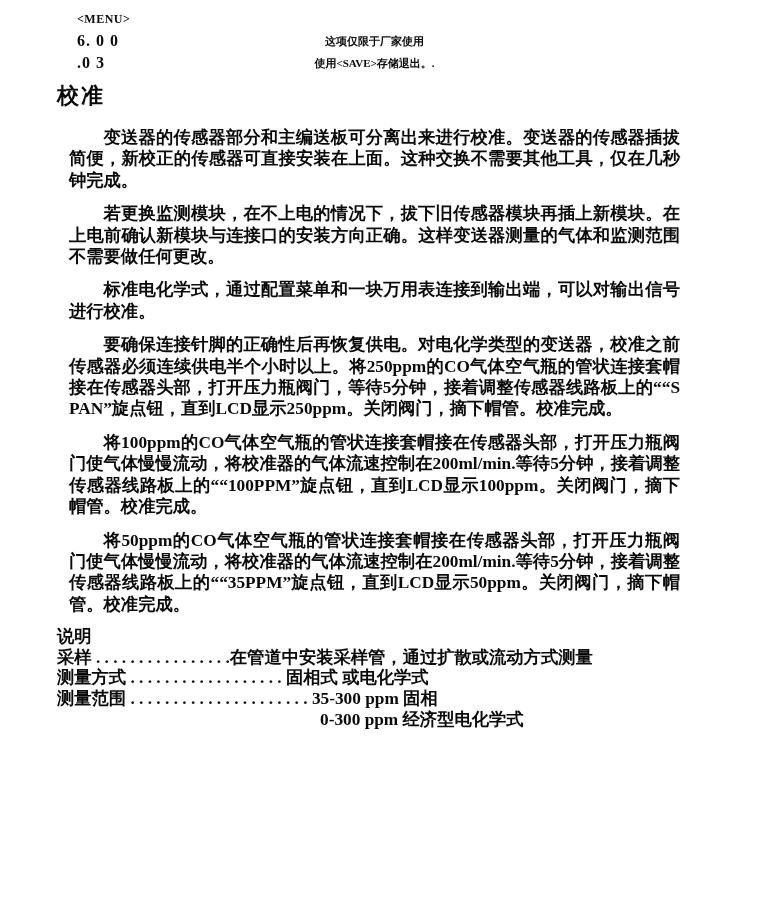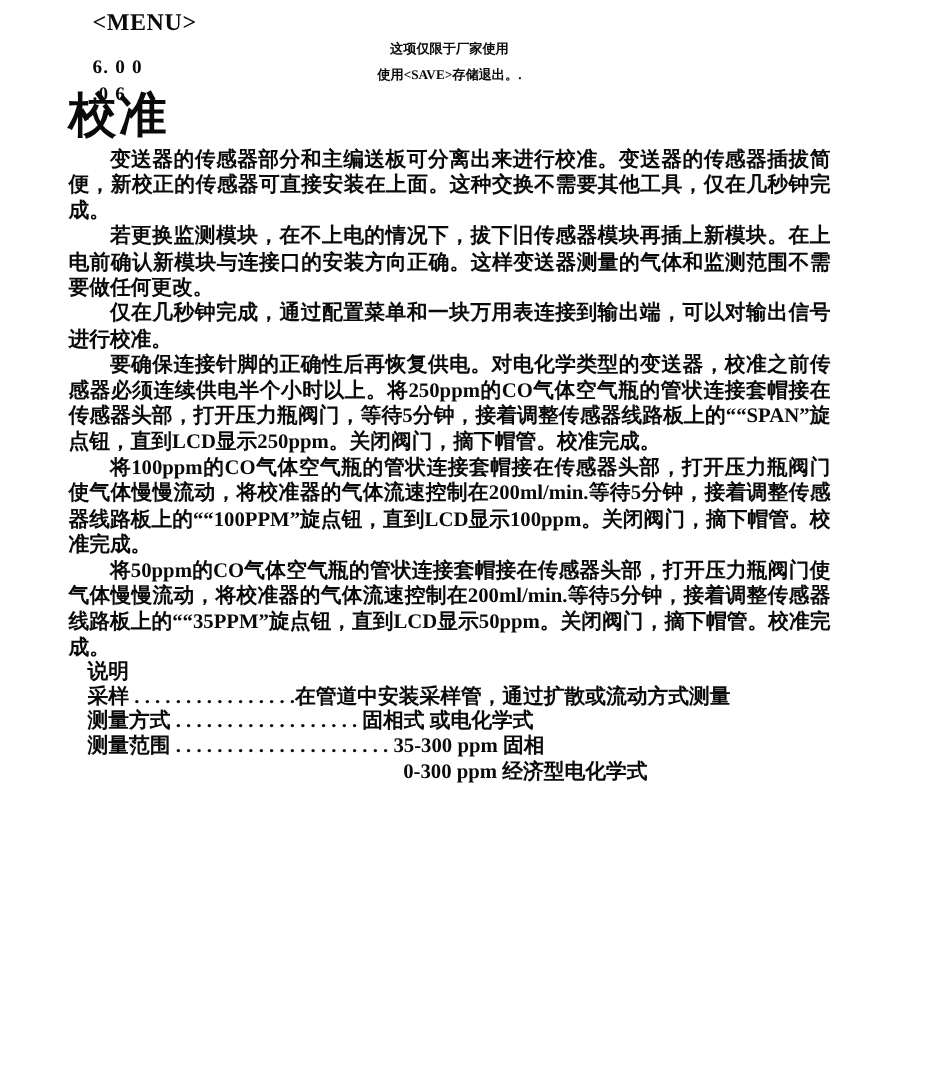--- a/index.html
+++ b/index.html
@@ -16,91 +16,90 @@
     color: #0a0a0a;
     -webkit-font-smoothing: antialiased;
   }
   .page {
     box-sizing: border-box;
     width: 780px;
     min-height: 899px;
     padding: 8px 88px 6px 57px; 
   }
   .menu-line {
-    font-size: 20px;
+    font-size: 12px;
     line-height: 22px;
     padding-left: 20px;
     letter-spacing: 0.5px;
   }
   .hrow {
     position: relative;
     font-size: 16px;
     line-height: 22px;
     height: 22px;
   }
   .hleft {
     position: absolute;
     left: 20px;
-    top: 16px;
+    top: 0;
     letter-spacing: 1px;
   }
   .hcenter {
     display: block;
     text-align: center;
     font-size: 11px;
   }
   h1.doc-title {
-    font-size: 40px;
+    font-size: 22px;
     line-height: 38px;
     margin: 3px 0 7px 0;
     letter-spacing: 2px;
   }
   p.body-par {
-    margin: 0;
+    margin: 12px;
     font-size: 17.3px;
     line-height: 21.4px;
     text-align: justify;
     text-indent: 2em;
     word-break: break-all;
   }
   .spec-section {
     margin-top: 0;
   }
   .spec-line {
     font-size: 17.3px;
     line-height: 20.6px;
     white-space: nowrap;
-    margin-left: 16px;
   }
   .spec-line.indent {
     padding-left: 263px;
   }
 </style>
 </head>
 <body>
 
 <div class="page">
 
   <div class="menu-line">&lt;MENU&gt;</div>
 
   <div class="hrow">
     <span class="hleft">6. 0 0</span>
     <span class="hcenter">这项仅限于厂家使用</span>
   </div>
 
   <div class="hrow">
-    <span class="hleft">.0 6</span>
+    <span class="hleft">.0 3</span>
     <span class="hcenter">使用&lt;SAVE&gt;存储退出。.</span>
   </div>
 
   <h1 class="doc-title">校准</h1>
 
   <p class="body-par">变送器的传感器部分和主编送板可分离出来进行校准。变送器的传感器插拔简便，新校正的传感器可直接安装在上面。这种交换不需要其他工具，仅在几秒钟完成。</p>
   <p class="body-par">若更换监测模块，在不上电的情况下，拔下旧传感器模块再插上新模块。在上电前确认新模块与连接口的安装方向正确。这样变送器测量的气体和监测范围不需要做任何更改。</p>
-  <p class="body-par">仅在几秒钟完成，通过配置菜单和一块万用表连接到输出端，可以对输出信号进行校准。</p>
+  <p class="body-par">标准电化学式，通过配置菜单和一块万用表连接到输出端，可以对输出信号进行校准。</p>
   <p class="body-par">要确保连接针脚的正确性后再恢复供电。对电化学类型的变送器，校准之前传感器必须连续供电半个小时以上。将250ppm的CO气体空气瓶的管状连接套帽接在传感器头部，打开压力瓶阀门，等待5分钟，接着调整传感器线路板上的““SPAN”旋点钮，直到LCD显示250ppm。关闭阀门，摘下帽管。校准完成。</p>
   <p class="body-par">将100ppm的CO气体空气瓶的管状连接套帽接在传感器头部，打开压力瓶阀门使气体慢慢流动，将校准器的气体流速控制在200ml/min.等待5分钟，接着调整传感器线路板上的““100PPM”旋点钮，直到LCD显示100ppm。关闭阀门，摘下帽管。校准完成。</p>
   <p class="body-par">将50ppm的CO气体空气瓶的管状连接套帽接在传感器头部，打开压力瓶阀门使气体慢慢流动，将校准器的气体流速控制在200ml/min.等待5分钟，接着调整传感器线路板上的““35PPM”旋点钮，直到LCD显示50ppm。关闭阀门，摘下帽管。校准完成。</p>
 
   <div class="spec-section">
     <div class="spec-line">说明</div>
     <div class="spec-line">采样 . . . . . . . . . . . . . . . .在管道中安装采样管，通过扩散或流动方式测量</div>
     <div class="spec-line">测量方式 . . . . . . . . . . . . . . . . . .  固相式 或电化学式</div>
     <div class="spec-line">测量范围 . . . . . . . . . . . . . . . . . . . . . 35-300 ppm  固相</div>
     <div class="spec-line indent">0-300 ppm  经济型电化学式</div>

